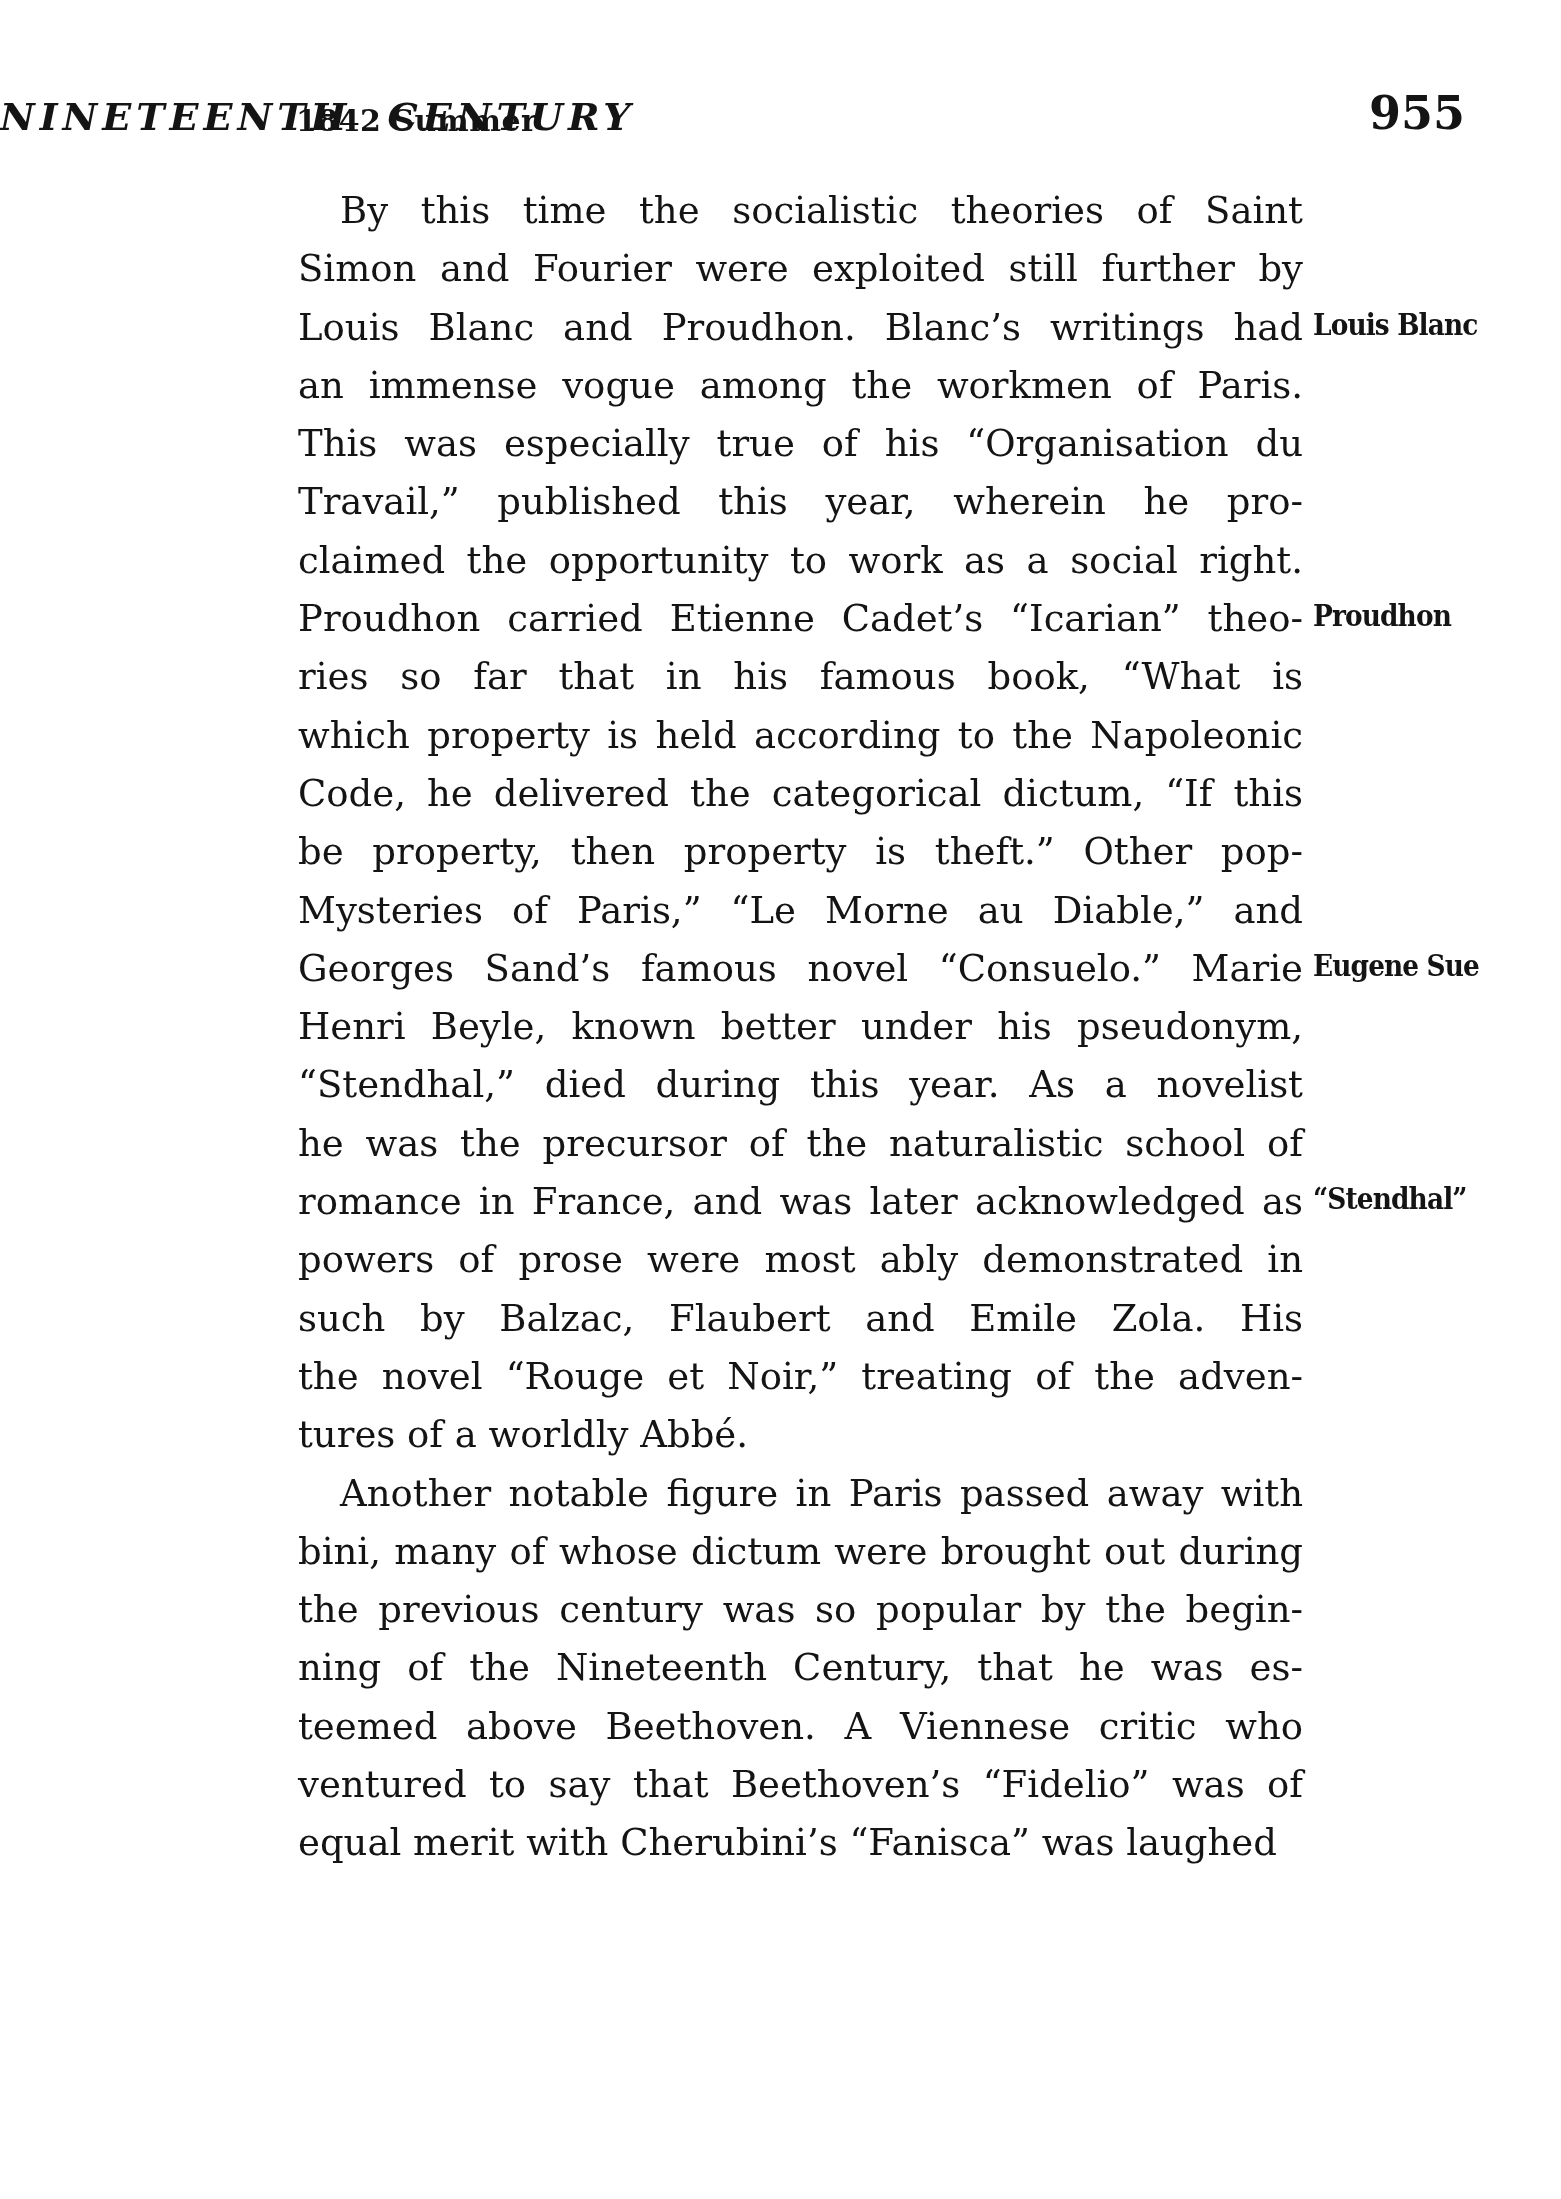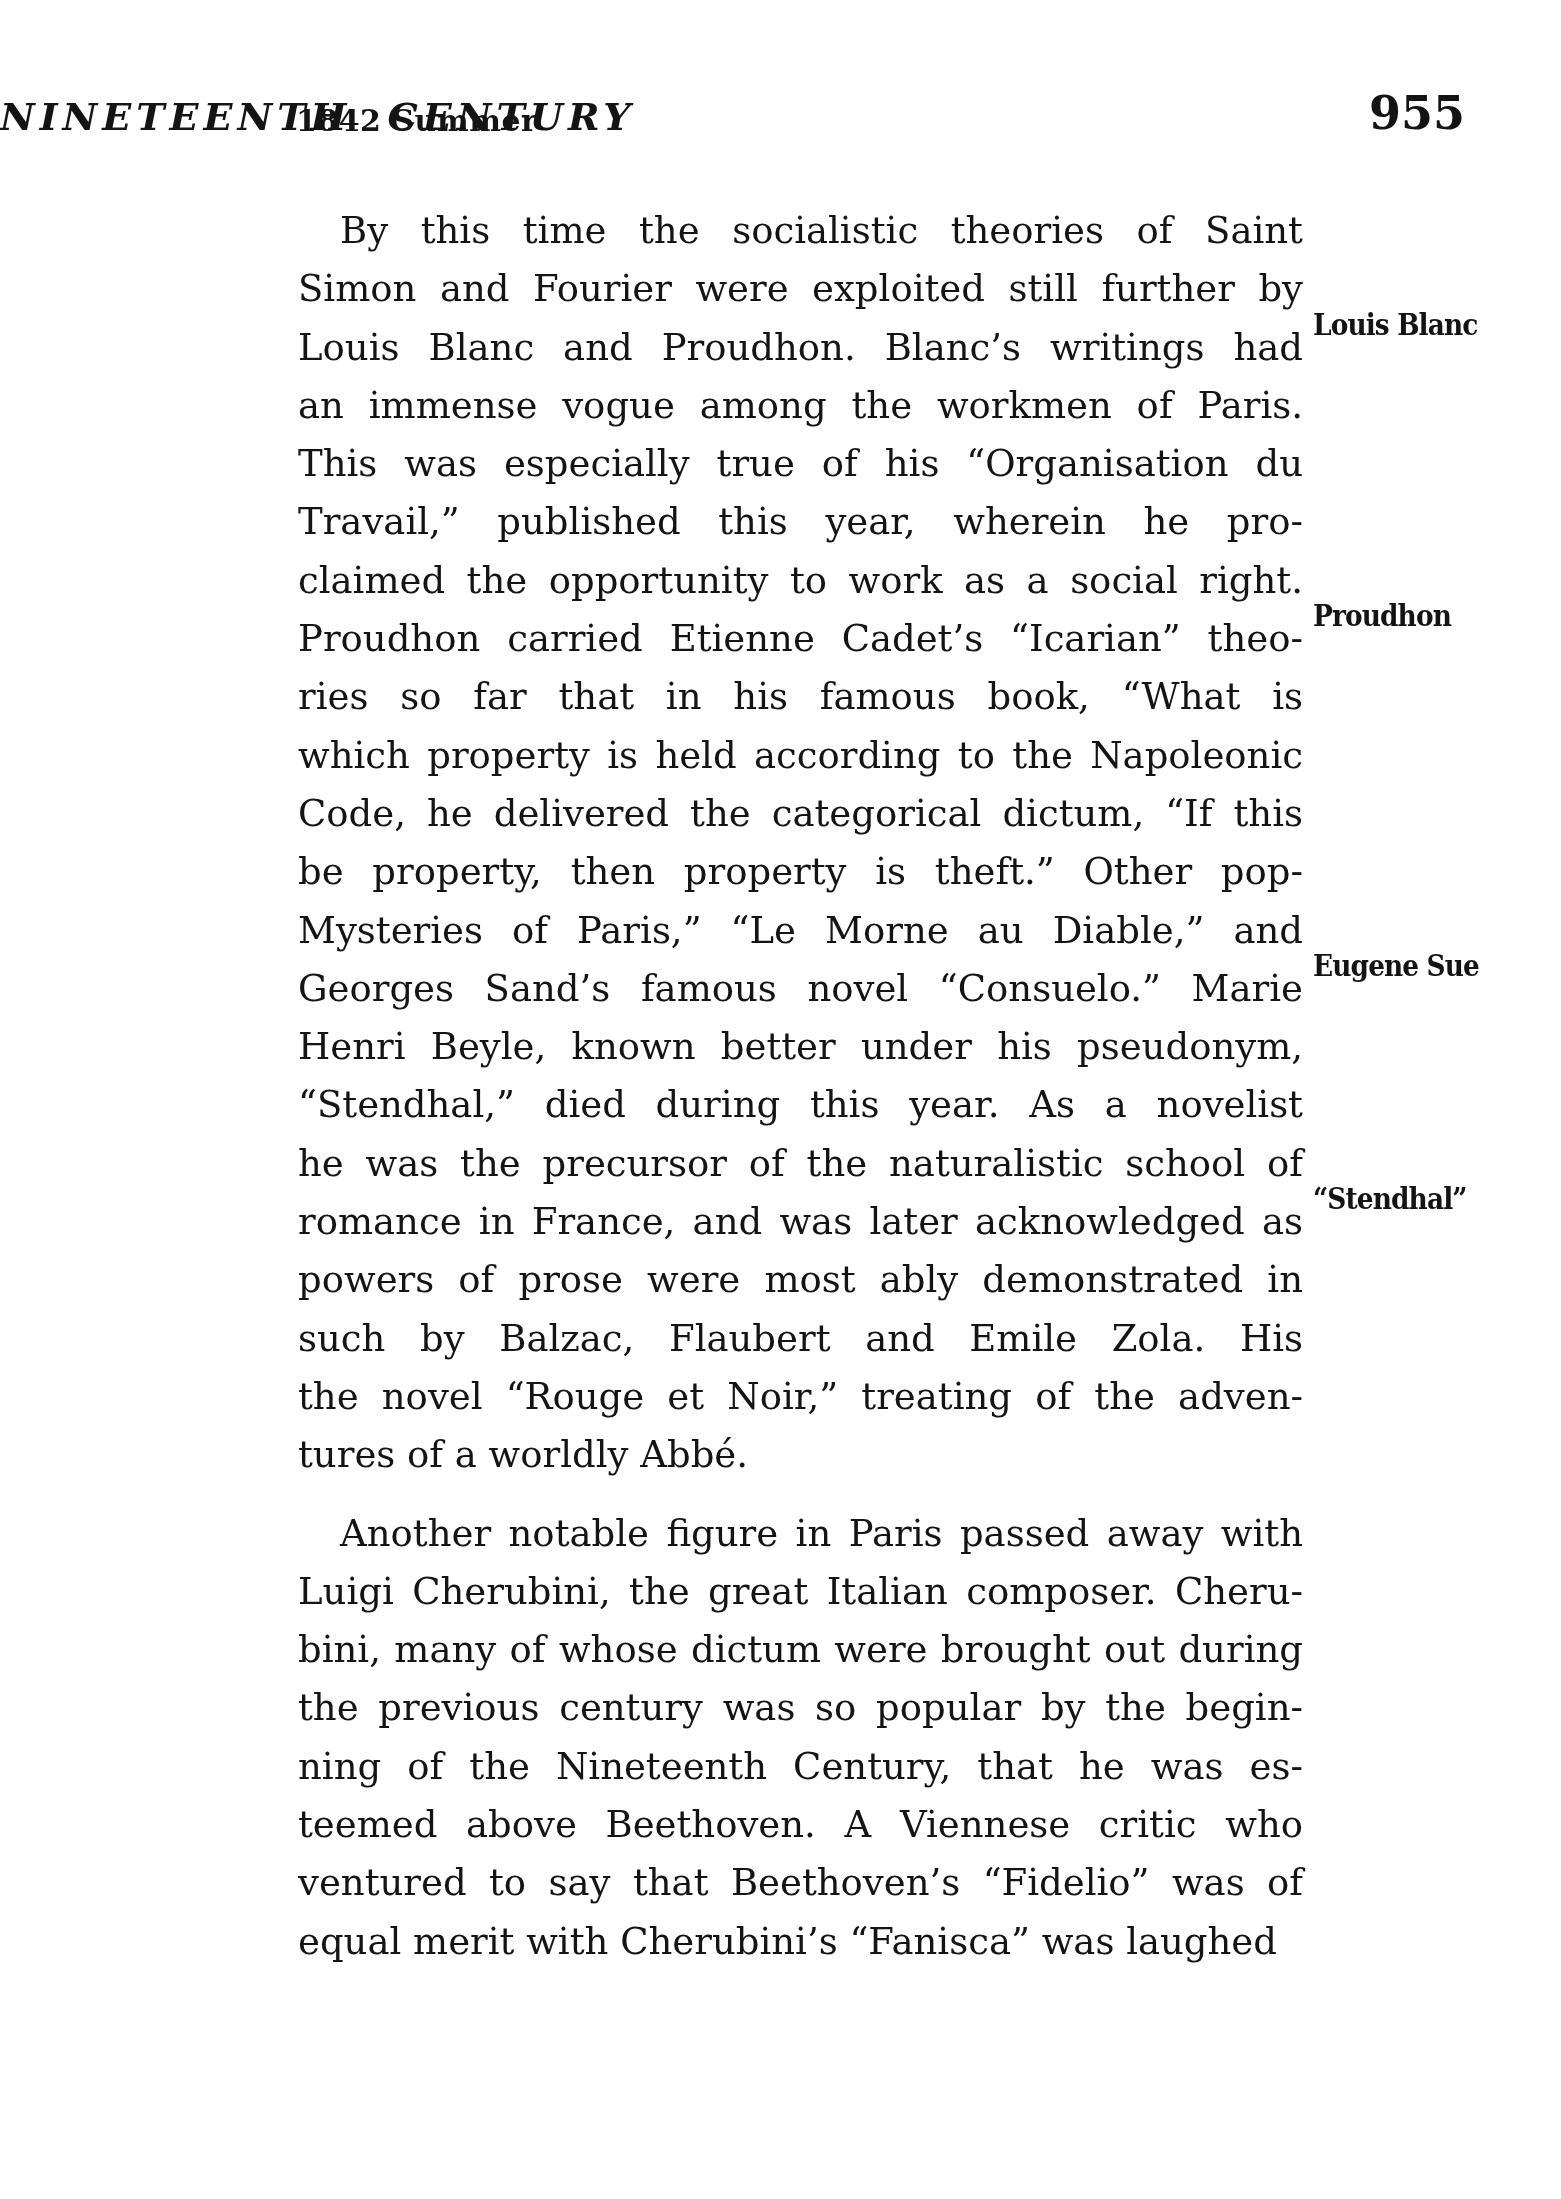--- a/index.html
+++ b/index.html
@@ -50,21 +50,21 @@
     font-size: 37px;
     line-height: 58.3px;
   }
   .line {
     text-align: justify;
     text-align-last: justify;
     height: 58.3px;
     overflow: visible;
     white-space: normal;
   }
-  .line.indent { text-indent: 42px; margin-top: 20px; }
+  .line.indent { text-indent: 42px; }
   .line.para-end { text-align-last: left; }
   .margin-note {
     position: absolute;
     left: 1313px;
     width: 170px;
     font-size: 30px;
     font-weight: 700;
     letter-spacing: -1px;
     line-height: 34px;
     white-space: nowrap;
@@ -97,21 +97,20 @@
       <div class="line">Georges Sand’s famous novel “Consuelo.”  Marie</div>
       <div class="line">Henri Beyle, known better under his pseudonym,</div>
       <div class="line">“Stendhal,” died during this year.  As a novelist</div>
       <div class="line">he was the precursor of the naturalistic school of</div>
       <div class="line">romance in France, and was later acknowledged as</div>
       <div class="line">powers of prose were most ably demonstrated in</div>
       <div class="line">such by Balzac, Flaubert and Emile Zola.  His</div>
       <div class="line">the novel “Rouge et Noir,” treating of the adven-</div>
       <div class="line para-end">tures of a worldly Abbé.</div>
       <div class="line indent">Another notable figure in Paris passed away with</div>
-      <div class="line">Luigi Cherubini, the great Italian composer.  Cheru-</div>
       <div class="line">bini, many of whose dictum were brought out during</div>
       <div class="line">the previous century was so popular by the begin-</div>
       <div class="line">ning of the Nineteenth Century, that he was es-</div>
       <div class="line">teemed above Beethoven.  A Viennese critic who</div>
       <div class="line">ventured to say that Beethoven’s “Fidelio” was of</div>
       <div class="line para-end">equal merit with Cherubini’s “Fanisca” was laughed</div>
     </div>
   <div>
       <div class="margin-note" style="top: 307.6px;">Louis Blanc</div>
       <div class="margin-note" style="top: 599.1px;">Proudhon</div>

